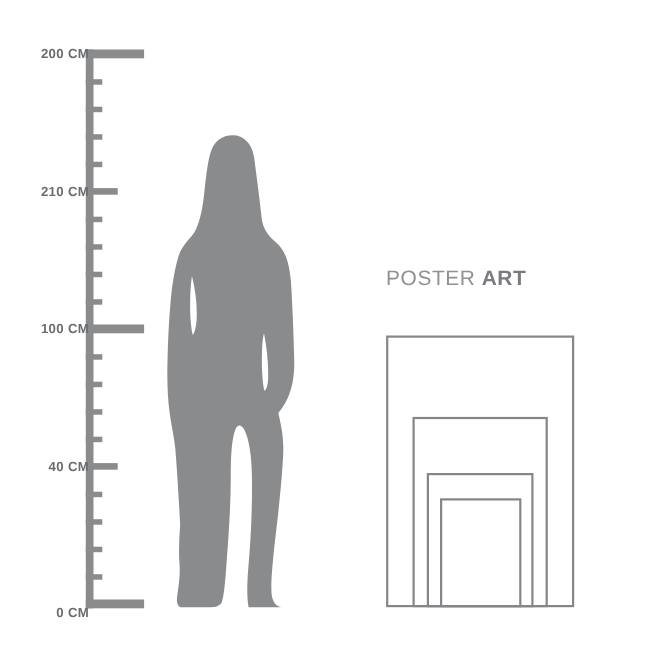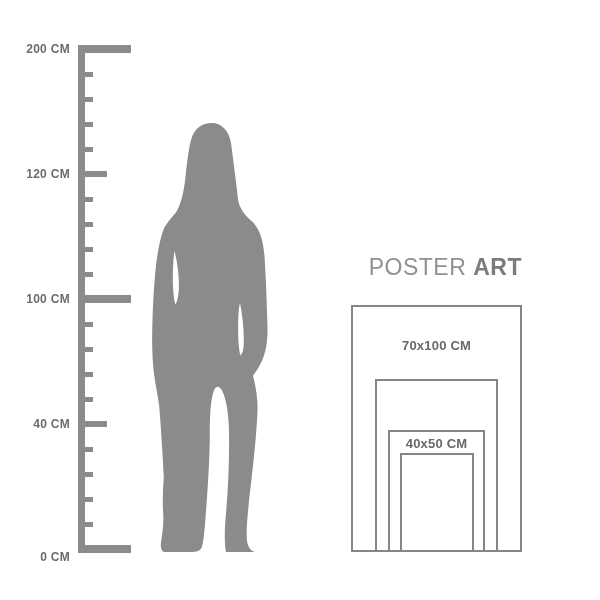--- a/index.html
+++ b/index.html
@@ -12,33 +12,33 @@
   }
   
   #ruler-bar{
     position:absolute;left:78px;top:45px;width:7px;height:508px;
     background:#8a8b8d;
   }
   .ruler-tick{position:absolute;background:#8a8b8d;}
   .ruler-label{
     position:absolute;left:0;width:70px;text-align:right;
     font-size:12px;font-weight:700;line-height:18px;
-    letter-spacing:.3px;color:#6a6c6f;
+    letter-spacing:.3px;color:#6a6c6f;padding-left:11px;
   }
   .ruler-label-0{top:40px}
   .ruler-label-1{top:165px}
   .ruler-label-2{top:290px}
   .ruler-label-3{top:415px}
   .ruler-label-4{top:548px}
   
   #silhouette-svg{position:absolute;left:0;top:0;}
   
   #poster-title{
-    position:absolute;left:351px;top:258px;width:171px;
-    text-align:right;font-size:23px;line-height:18px;letter-spacing:.5px;
+    position:absolute;left:351px;top:245px;width:171px;
+    text-align:left;font-size:19px;line-height:18px;letter-spacing:.5px;
     white-space:nowrap;
   }
   #poster-title .t-reg{font-weight:400;color:#8f9194;}
   #poster-title .t-bold{font-weight:700;color:#797b7e;}
   
   .size-rect{
     position:absolute;border:2px solid #84868a;background:transparent;
     box-sizing:border-box;
   }
   .size-rect-0{left:351px;top:305px;width:171px;height:247px;}
@@ -79,21 +79,21 @@
         <div class="ruler-tick" style="left: 78px; top: 221.5px; width: 15px; height: 5px;"></div>
         <div class="ruler-tick" style="left: 78px; top: 196.5px; width: 15px; height: 5px;"></div>
         <div class="ruler-tick" style="left: 78px; top: 171px; width: 29px; height: 6px;"></div>
         <div class="ruler-tick" style="left: 78px; top: 146.5px; width: 15px; height: 5px;"></div>
         <div class="ruler-tick" style="left: 78px; top: 121.5px; width: 15px; height: 5px;"></div>
         <div class="ruler-tick" style="left: 78px; top: 96.5px; width: 15px; height: 5px;"></div>
         <div class="ruler-tick" style="left: 78px; top: 71.5px; width: 15px; height: 5px;"></div>
         <div class="ruler-tick" style="left: 78px; top: 45px; width: 53px; height: 8px;"></div>
       </div>
     <div class="ruler-label ruler-label-0">200 CM</div>
-    <div class="ruler-label ruler-label-1">120 CM</div>
+    <div class="ruler-label ruler-label-1">210 CM</div>
     <div class="ruler-label ruler-label-2">100 CM</div>
     <div class="ruler-label ruler-label-3">40 CM</div>
     <div class="ruler-label ruler-label-4">0 CM</div>
   </div>
 
   <svg id="silhouette-svg" width="600" height="600" viewBox="0 0 600 600" aria-hidden="true">
     <path fill="#8a8b8d" fill-rule="evenodd" d="
       M 212,123
       C 221,123 229,130 231,143
       C 233.5,162 236,181 238,199
@@ -145,16 +145,14 @@
 
   <div id="poster-title">
     <span class="t-reg">POSTER</span><span> </span><span class="t-bold">ART</span>
   </div>
 
   <div class="size-rect size-rect-0"></div>
   <div class="size-rect size-rect-1"></div>
   <div class="size-rect size-rect-2"></div>
   <div class="size-rect size-rect-3"></div>
 
-  <div class="size-label size-label-0">70x100 CM</div>
-  <div class="size-label size-label-2">40x50 CM</div>
 
 </div>
 
 </body></html>

